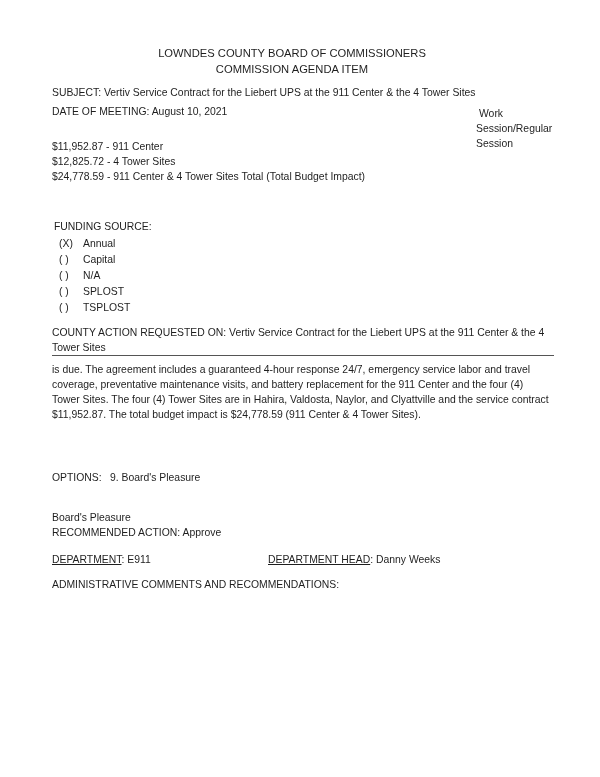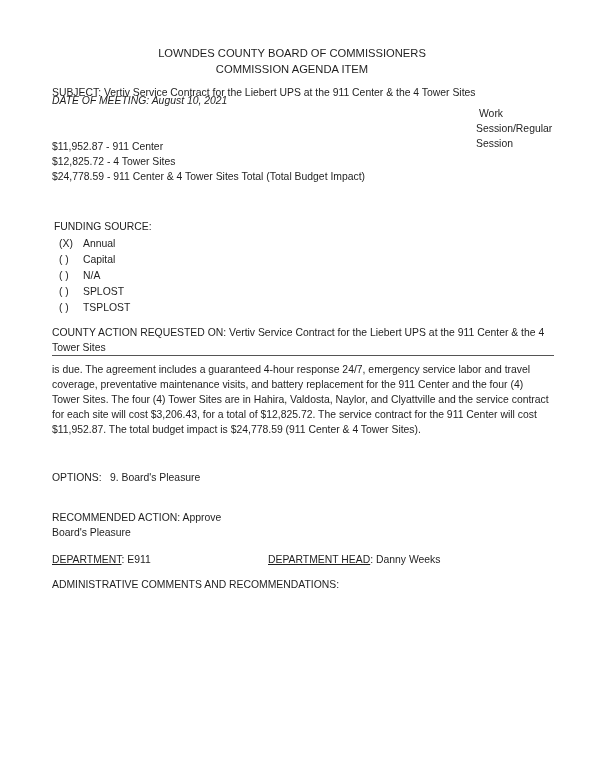--- a/index.html
+++ b/index.html
@@ -16,21 +16,21 @@
   .fs-mark { width: 24px; }
 </style>
 </head>
 <body>
 
 <div class="abs center-title" style="top:45px;">LOWNDES COUNTY BOARD OF COMMISSIONERS</div>
 <div class="abs center-title" style="top:61px;">COMMISSION AGENDA ITEM</div>
 
 <div class="abs" style="left:52px; top:85px;">SUBJECT: Vertiv Service Contract for the Liebert UPS at the 911 Center &amp; the 4 Tower Sites</div>
 
-<div class="abs" style="left:52px; top:93px;font-style:italic;">DATE OF MEETING: August 10, 2021</div>
+<div class="abs" style="left:52px; top:104px;">DATE OF MEETING: August 10, 2021</div>
 
 <div class="abs" style="left:476px; top:106px;">
   <div style="padding-left:3px;">Work</div>
   <div>Session/Regular</div>
   <div>Session</div>
 </div>
 
 <div class="abs" style="left:52px; top:139px;">
   <div>$11,952.87 - 911 Center</div>
   <div>$12,825.72 - 4 Tower Sites</div>
@@ -65,32 +65,31 @@
   <div>COUNTY ACTION REQUESTED ON: Vertiv Service Contract for the Liebert UPS at the 911 Center &amp; the 4</div>
   <div>Tower Sites</div>
 </div>
 
 <div class="abs rule"></div>
 
 <div class="abs" style="left:52px; top:362px;">
   <div>is due. The agreement includes a guaranteed 4-hour response 24/7, emergency service labor and travel</div>
   <div>coverage, preventative maintenance visits, and battery replacement for the 911 Center and the four (4)</div>
   <div>Tower Sites. The four (4) Tower Sites are in Hahira, Valdosta, Naylor, and Clyattville and the service contract</div>
-  <div>for each site will cost $3,206.43, for a total of $12,825.72.  The service contract for the 911 Center will cost</div>
   <div>$11,952.87.  The total budget impact is $24,778.59 (911 Center &amp; 4 Tower Sites).</div>
 </div>
 
 <div class="abs" style="left:52px; top:470px;">OPTIONS:</div>
 <div class="abs" style="left:100px; top:470px;">
   <div style="padding-left:10px;">9. Board's Pleasure</div>
 </div>
 
 <div class="abs" style="left:52px; top:510px;">
+  <div>Board's Pleasure</div>
   <div>RECOMMENDED ACTION: Approve</div>
-  <div>Board's Pleasure</div>
 </div>
 
 <div class="abs" style="left:52px; top:552px;">
   <span class="u">DEPARTMENT</span><span>: E911</span>
 </div>
 
 <div class="abs" style="left:268px; top:552px;">
   <span class="u">DEPARTMENT HEAD</span><span>: Danny Weeks</span>
 </div>
 

